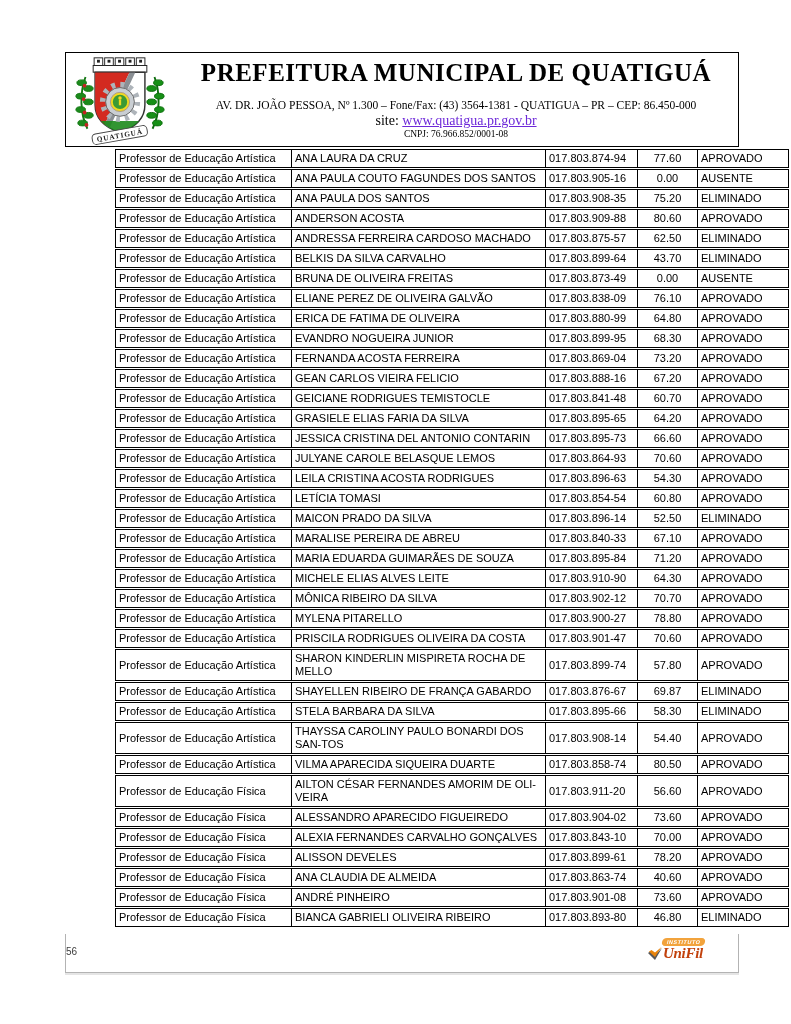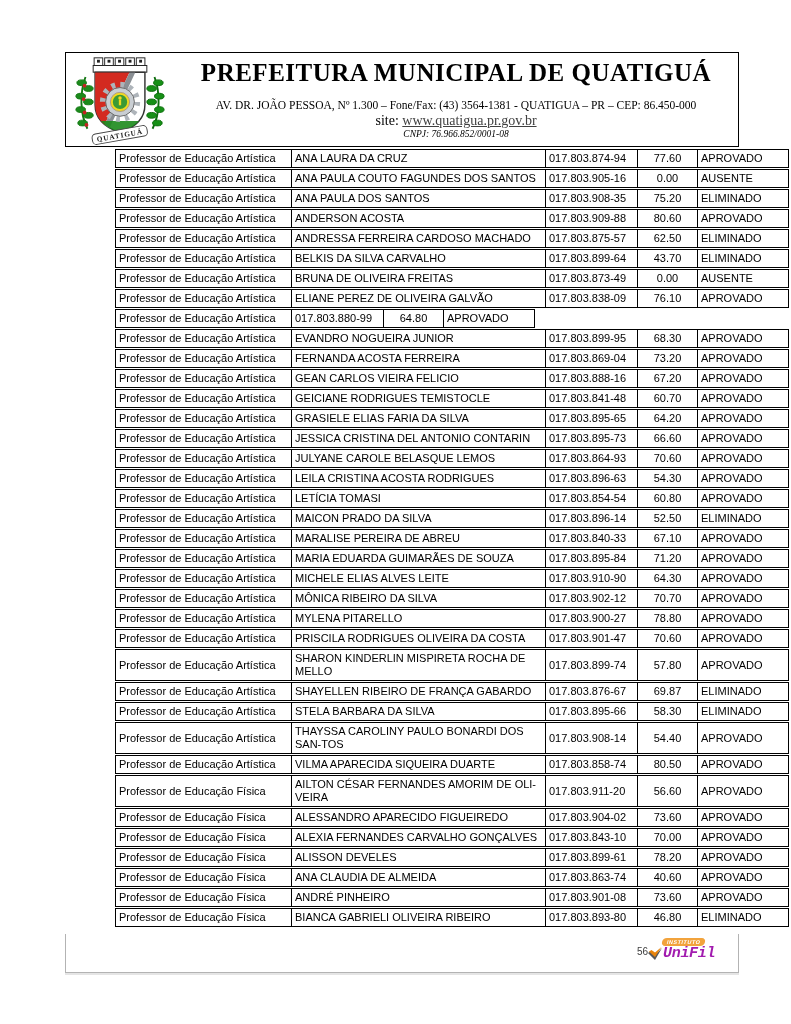--- a/index.html
+++ b/index.html
@@ -16,21 +16,21 @@
   .crest{position:absolute;left:4px;top:1px;width:100px;height:92px;}
   .header-text{
     margin-left:108px;height:100%;display:flex;flex-direction:column;
     align-items:center;justify-content:center;text-align:center;
     font-family:"Liberation Serif","DejaVu Serif",serif;
   }
   .header-title{font-size:25px;font-weight:bold;line-height:27px;letter-spacing:.5px;white-space:nowrap;}
   .header-address{font-size:11.5px;line-height:14px;margin-top:12px;white-space:nowrap;}
   .header-site{font-size:14px;line-height:16px;margin-top:1px;}
   .header-site a{text-decoration:underline;}
-  .header-cnpj{font-size:9.5px;line-height:11px;font-style:italic;}
+  .header-cnpj{font-size:9.5px;line-height:11px;}
   
   .results{position:absolute;left:67px;top:149px;width:752px;margin-left:48px;}
   .t-row{display:flex;margin-bottom:1px;}
   .t-cell{
     border:1px solid #000;border-left:none;box-sizing:border-box;
     padding:2px 3px;font-size:11px;line-height:13px;
     display:flex;align-items:center;min-height:19px;background:#fff;
   }
   .t-cell:first-child{border-left:1px solid #000;}
   .c-position{width:177px;}
@@ -38,33 +38,33 @@
   .c-doc{width:92px;}
   .c-score{width:60px;justify-content:center;text-align:center;}
   .c-status{width:91px;}
   
   .footer-box{
     position:absolute;left:65px;top:934px;width:674px;height:39px;
     border:1px solid #b3b3b3;border-top:none;box-sizing:border-box;
     box-shadow:0 2px 0 rgba(0,0,0,0.10);
   }
   .page-number{
-    position:absolute;left:0;right:90px;top:12px;text-align:right;
+    position:absolute;left:0;right:90px;top:12px;text-align:left;
     font-size:10px;color:#3c3c3c;
   }
   .unifil{position:absolute;right:12px;top:4px;width:78px;height:30px;}
   .unifil-banner{
     position:absolute;left:14px;top:0;
     background:#f2a33c;color:#fff;font-size:5.5px;font-weight:bold;
     letter-spacing:.5px;padding:1px 5px;border-radius:5px;transform:skewX(-14deg);
   }
   .unifil-word{
     position:absolute;left:0;top:7px;display:flex;align-items:center;
-    color:#a21caf;font-weight:bold;font-style:italic;font-size:15px;
-    font-family:Liberation Mono, monospace;letter-spacing:-.3px;
+    color:#c2410c;font-weight:bold;font-style:italic;font-size:15px;
+    font-family:Liberation Serif, serif;letter-spacing:-.3px;
   }
   .unifil-word .swoosh{margin-right:1px;}
 </style>
 </head>
 <body>
 
 <div class="header-box">
 
   <svg class="crest" viewBox="0 0 100 96">
 
@@ -133,21 +133,21 @@
       <rect x="21" y="79" width="58" height="11" rx="4" fill="#ffffff" stroke="#444" stroke-width="1"></rect>
       <text x="50" y="87.5" text-anchor="middle" font-size="7.5" font-weight="bold" fill="#222" font-family="Liberation Serif, serif" letter-spacing="1">QUATIGUÁ</text>
     </g>
   </svg>
 
   <div class="header-text">
     <div class="header-title">PREFEITURA MUNICIPAL DE QUATIGUÁ</div>
     <div class="header-address">AV. DR. JOÃO PESSOA, Nº 1.300 – Fone/Fax: (43) 3564-1381 - QUATIGUA – PR – CEP: 86.450-000</div>
     <div class="header-site">
       <span>site:</span>
-      <a href="#" style="color:#404040">www.quatigua.pr.gov.br</a>
+      <a href="#" style="color:#6d28d9">www.quatigua.pr.gov.br</a>
     </div>
     <div class="header-cnpj">CNPJ: 76.966.852/0001-08</div>
   </div>
 </div>
 
 <div class="results">
   <div class="t-row">
     <div class="t-cell c-position">Professor de Educação Artística</div>
     <div class="t-cell c-name">ANA LAURA DA CRUZ</div>
     <div class="t-cell c-doc">017.803.874-94</div>
@@ -206,20 +206,21 @@
   <div class="t-row">
     <div class="t-cell c-position">Professor de Educação Artística</div>
     <div class="t-cell c-name">ELIANE PEREZ DE OLIVEIRA GALVÃO</div>
     <div class="t-cell c-doc">017.803.838-09</div>
     <div class="t-cell c-score">76.10</div>
     <div class="t-cell c-status">APROVADO</div>
   </div>
 
   <div class="t-row">
     <div class="t-cell c-position">Professor de Educação Artística</div>
+    <div class="t-cell c-name">ERICA DE FATIMA DE OLIVEIRA</div>
     <div class="t-cell c-doc">017.803.880-99</div>
     <div class="t-cell c-score">64.80</div>
     <div class="t-cell c-status">APROVADO</div>
   </div>
 
   <div class="t-row">
     <div class="t-cell c-position">Professor de Educação Artística</div>
     <div class="t-cell c-name">EVANDRO NOGUEIRA JUNIOR</div>
     <div class="t-cell c-doc">017.803.899-95</div>
     <div class="t-cell c-score">68.30</div>

